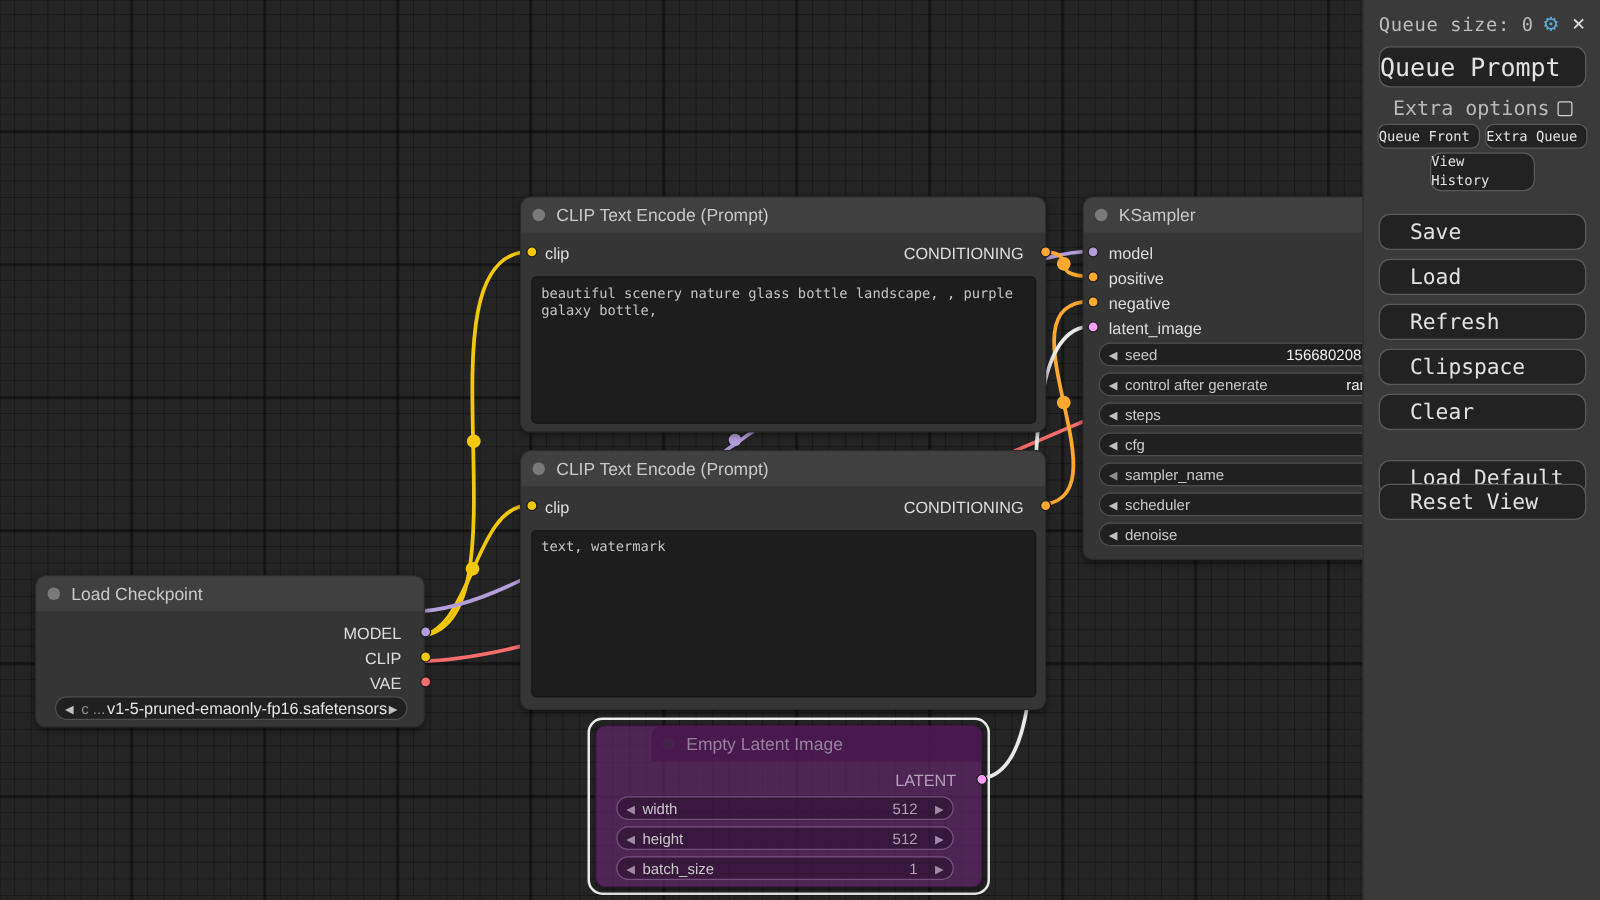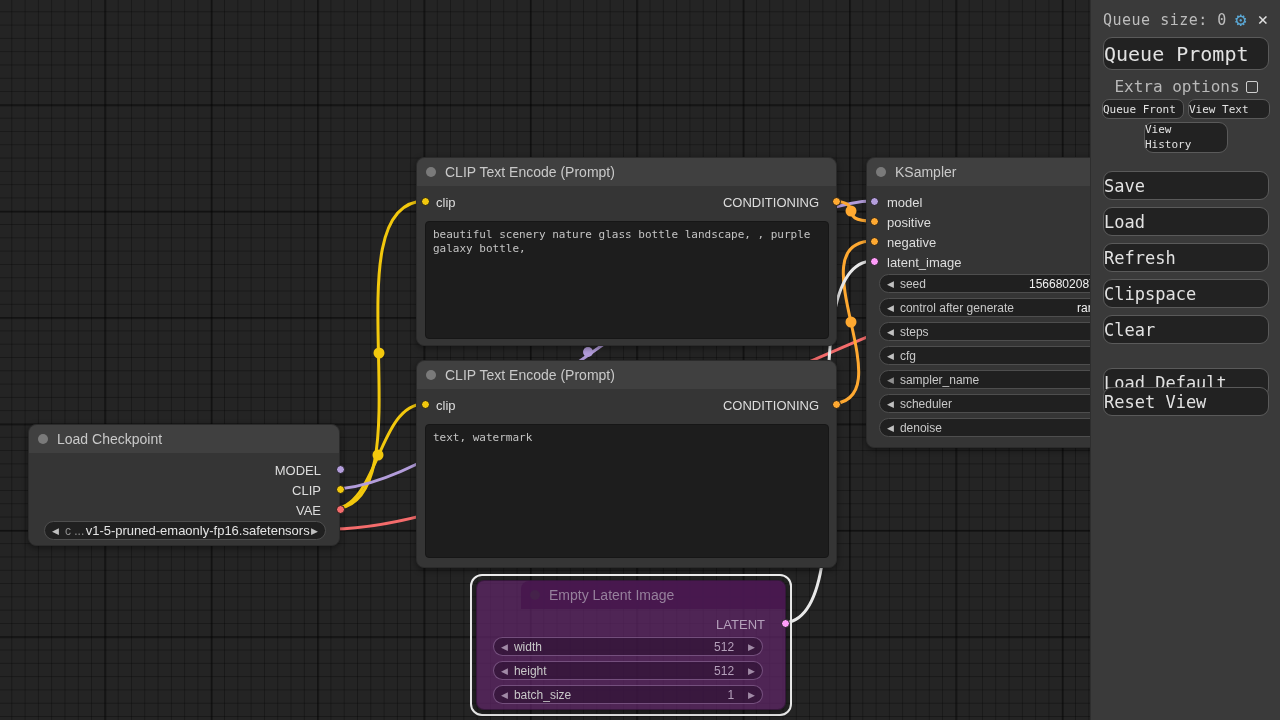--- a/index.html
+++ b/index.html
@@ -84,21 +84,21 @@
     font-size:20px; border-radius:9px; }
   .extra-row { position:absolute; left:0; top:77px; width:190px; display:flex;
     align-items:center; justify-content:center; }
   .extra-label { font-size:16px; color:#b9b9b9; }
   .extra-checkbox { width:12px; height:12px; border:1px solid #cfcfcf; border-radius:2px;
     margin-left:6px; background:transparent; cursor:pointer; }
   #queue-front { position:absolute; left:11px; top:99px; width:82px; height:20px; font-size:11px; border-radius:7px;}
   #view-queue  { position:absolute; left:97px; top:99px; width:82px; height:20px; font-size:11px; border-radius:7px;}
   #view-history{ position:absolute; left:53px; top:122px; width:84px; height:31px; font-size:11px;
     line-height:1.3; border-radius:9px; }
-  .big-btn { position:absolute; left:12px; width:166px; height:29px; font-size:17px; border-radius:9px; }
+  .big-btn { position:absolute; left:12px; width:166px; height:29px; font-size:17px; border-radius:9px;padding-left:24px; }
 </style>
 </head>
 <body>
 
 <div id="canvas">
 
   <svg id="wires" width="1280" height="720">
 
     <path d="M332,509 C432,509 325,201 425,201" stroke="#f2c80d" stroke-width="3" fill="none"></path>
 
@@ -115,21 +115,21 @@
     <path d="M782,623 C872,623 783,261 873,261" stroke="#e9e9e9" stroke-width="3" fill="none"></path>
 
     <circle cx="379" cy="353" r="5.5" fill="#f2c80d"></circle>
     <circle cx="378" cy="455" r="5.5" fill="#f2c80d"></circle>
     <circle cx="588" cy="352" r="5" fill="#b39ddb"></circle>
     <circle cx="851" cy="211" r="5.5" fill="#ffa931"></circle>
     <circle cx="851" cy="322" r="5.5" fill="#ffa931"></circle>
     <circle cx="828" cy="442" r="4.5" fill="#e9e9e9"></circle>
   </svg>
 
-  <div class="node" style="left:28px; top:424px; width:312px; height:122px;">
+  <div class="node" style="left:28px; top:460px; width:312px; height:122px;">
     <div class="node-title">
       <span class="collapse-dot"></span>
       <span>Load Checkpoint</span>
     </div>
     <div class="slot-row" style="right:18px; top:38px;">MODEL</div>
     <div class="slot-row" style="right:18px; top:58px;">CLIP</div>
     <div class="slot-row" style="right:18px; top:78px;">VAE</div>
     <span class="pin" style="right:-6px; top:40px; background:#b39ddb;"></span>
     <span class="pin" style="right:-6px; top:60px; background:#f2c80d;"></span>
     <span class="pin" style="right:-6px; top:80px; background:#f56c6c;"></span>
@@ -248,21 +248,21 @@
       <span class="queue-size">Queue size: 0</span>
       <span class="gear">⚙</span>
       <span class="close-x">✕</span>
     </div>
     <button class="sb-btn" id="queue-prompt">Queue Prompt</button>
     <div class="extra-row">
       <span class="extra-label">Extra options</span>
       <span class="extra-checkbox"></span>
     </div>
     <button class="sb-btn" id="queue-front">Queue Front</button>
-    <button class="sb-btn" id="view-queue">View Text</button>
+    <button class="sb-btn" id="view-queue">Extra Queue</button>
     <button class="sb-btn" id="view-history" style="white-space: pre-line;">View
 History</button>
     <button class="sb-btn big-btn" style="top:171px;">Save</button>
     <button class="sb-btn big-btn" style="top:207px;">Load</button>
     <button class="sb-btn big-btn" style="top:243px;">Refresh</button>
     <button class="sb-btn big-btn" style="top:279px;">Clipspace</button>
     <button class="sb-btn big-btn" style="top:315px;">Clear</button>
     <button class="sb-btn big-btn" style="top:368px;">Load Default</button>
     <button class="sb-btn big-btn" style="top:387px;">Reset View</button>
   </div>

